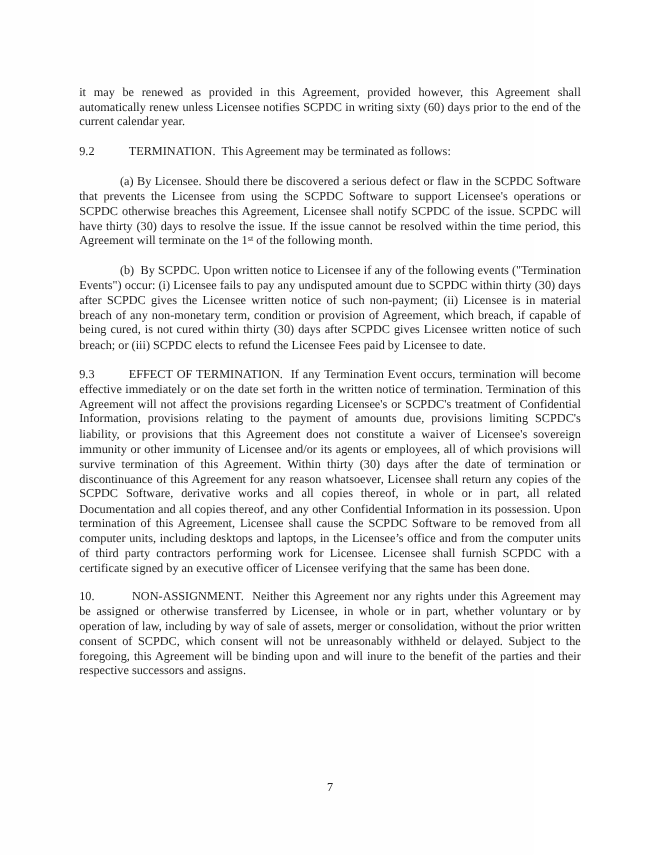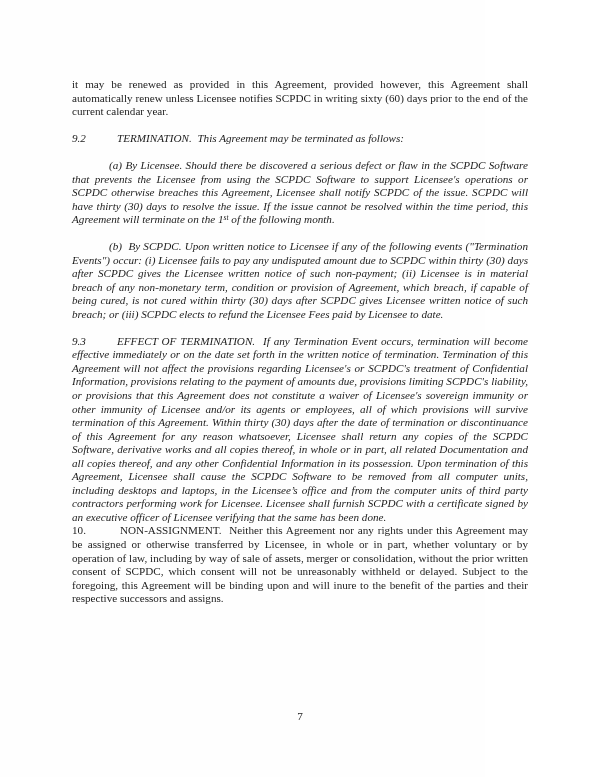--- a/index.html
+++ b/index.html
@@ -34,24 +34,23 @@
     padding: 0;
     font-size: 11.15px;
     line-height: 13.55px;
     text-align: justify;
     text-justify: inter-word;
     color: #1c1c1c;
     -webkit-font-smoothing: none;
   }
   p.para.gap-before {
     margin-top: 13.4px;
-    font-style: italic;
   }
   p.para.tight-before {
-    margin-top: 0;
+    margin-top: 12px;
   }
   .indent-half {
     display: inline-block;
     width: 37px;
   }
   .tab-num {
     display: inline-block;
     width: 45px;
   }
   .tab-num-wide {

